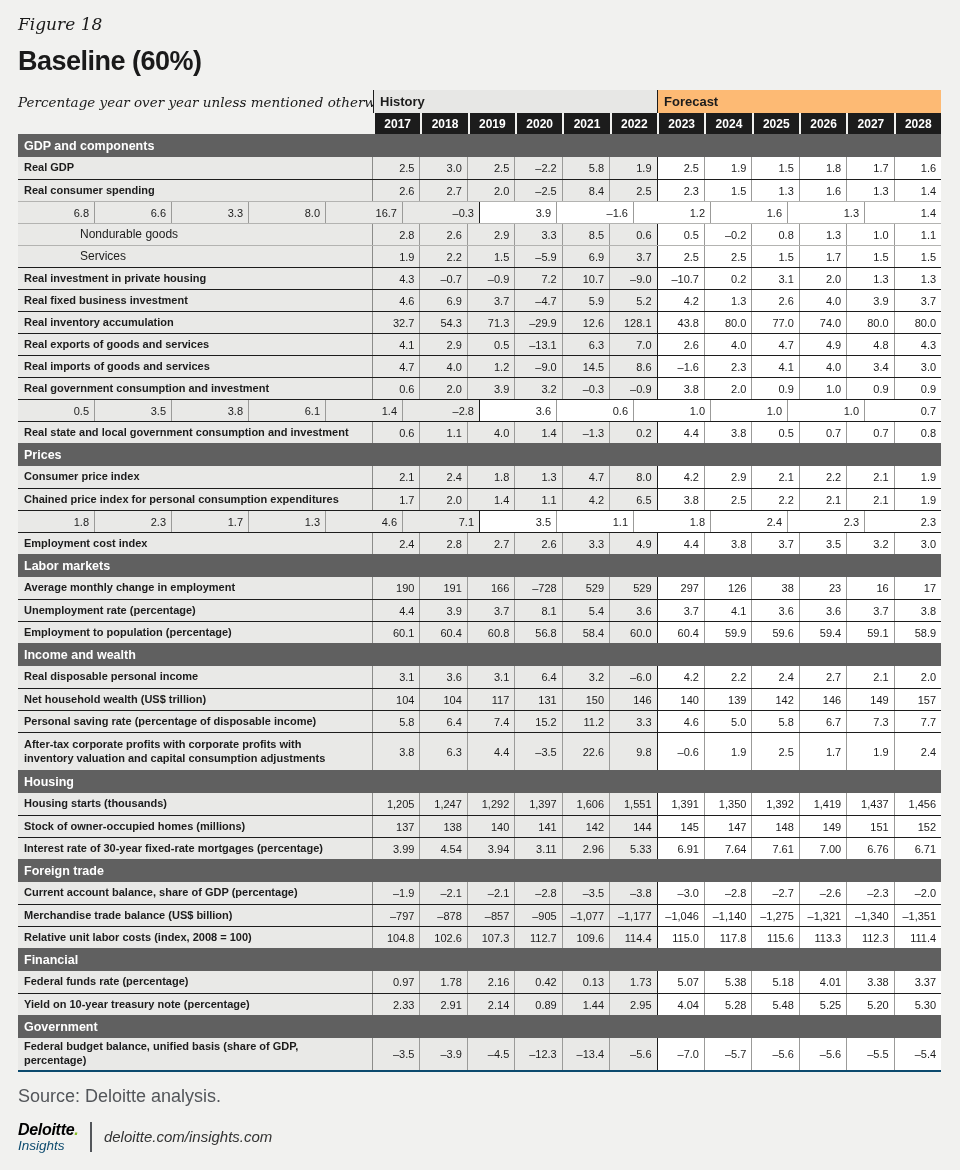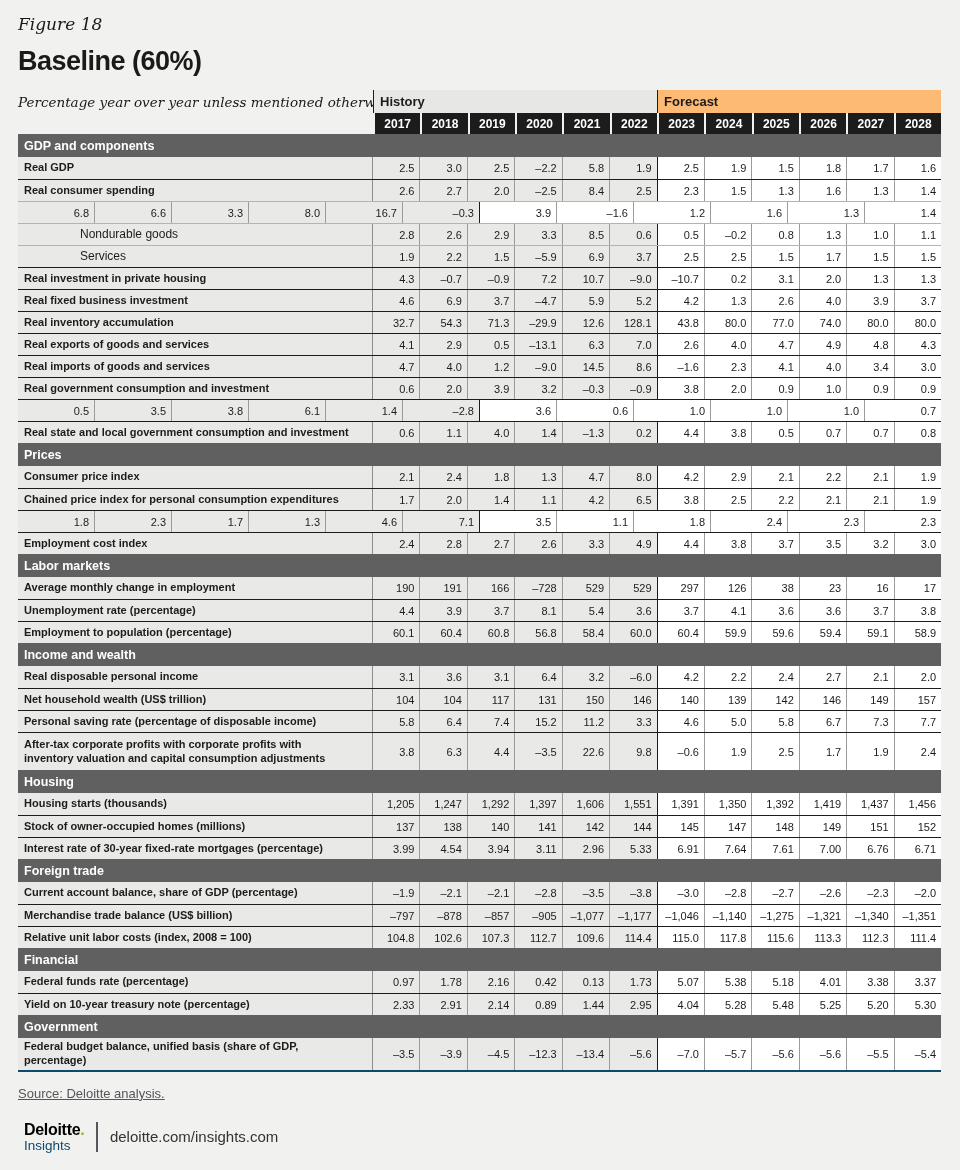--- a/index.html
+++ b/index.html
@@ -96,29 +96,28 @@
     padding:2px 5px 2px 0;
     border-left:1px solid #9b9b99;
   }
   .cell.dstart { border-left:none; }
   .cell.hist { background:#e9e9e7; }
   .cell.fore { background:#ffffff; }
   .cell.fstart { border-left:1.5px solid #1c1c1c; }
 
   
   .source-text {
-    font-size:13px;
+    font-size:18px;
     color:#53565a;
     margin:14px 0 0 18px;
-    text-decoration:underline;
   }
   .footer-logo {
     position:absolute;
-    left:24px; bottom:18px;
-    display:flex; align-items:center;
+    left:18px; bottom:18px;
+    display:flex; align-items:center;font-style:italic;
   }
   .logo-text { line-height:1.0; }
   .logo-deloitte { font-size:16px; font-weight:bold; color:#000; letter-spacing:-0.3px; }
   .logo-dot { color:#86bc25; }
   .logo-insights { font-size:13.5px; color:#0c4a6e; display:block; margin-top:1px; }
   .logo-divider {
     width:1.5px; height:30px;
     background:#53565a;
     margin:0 12px;
   }

